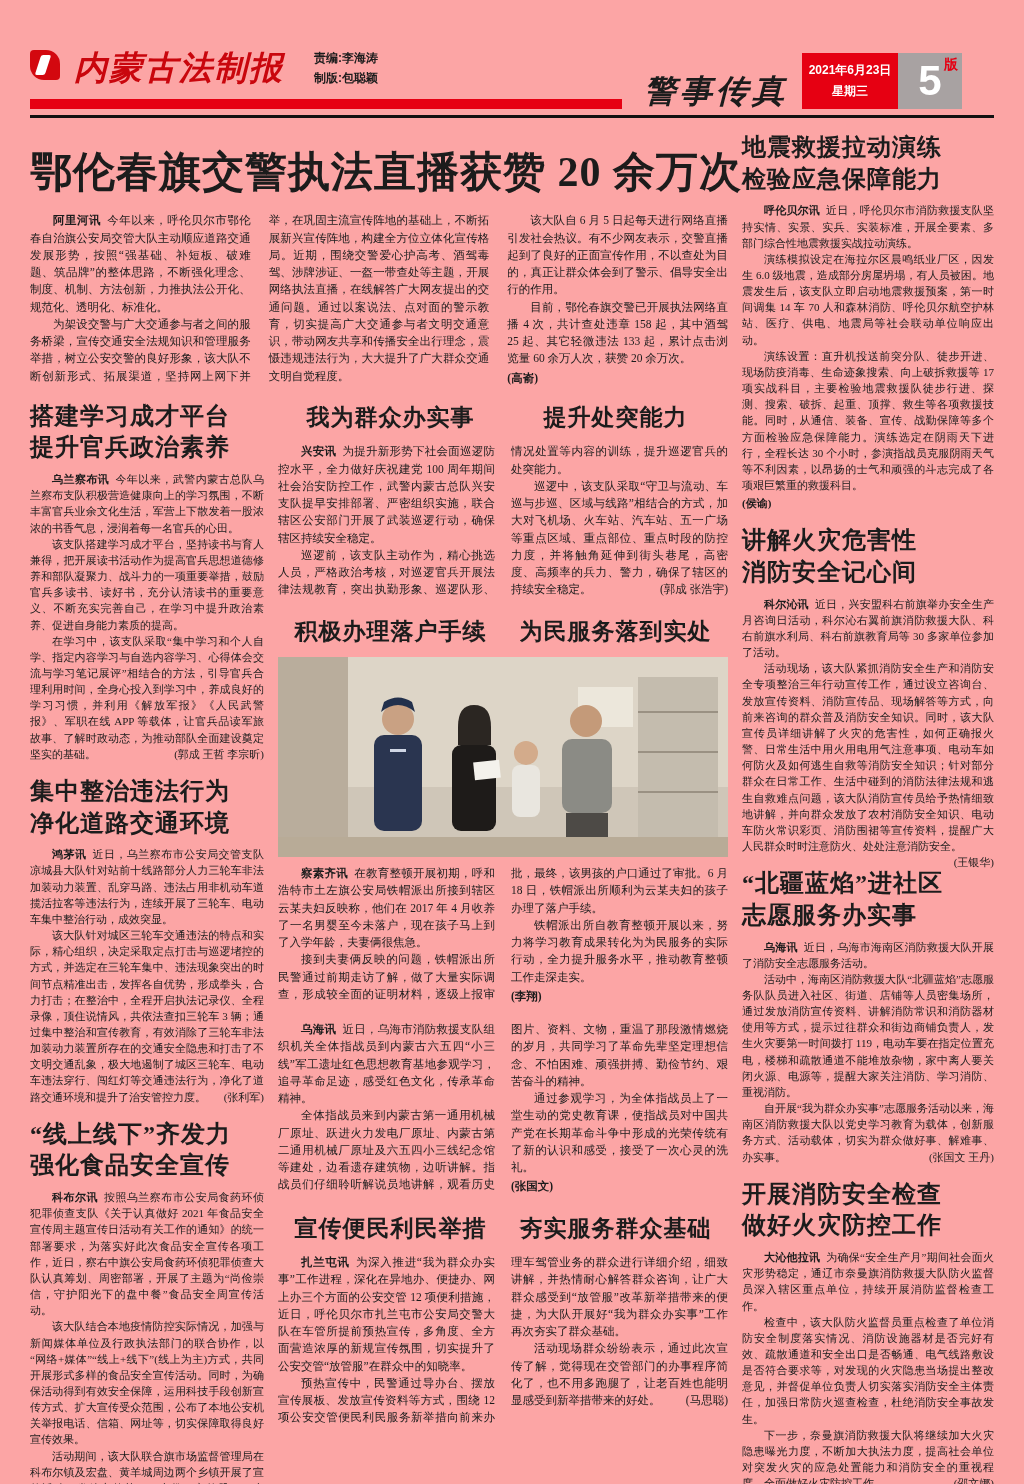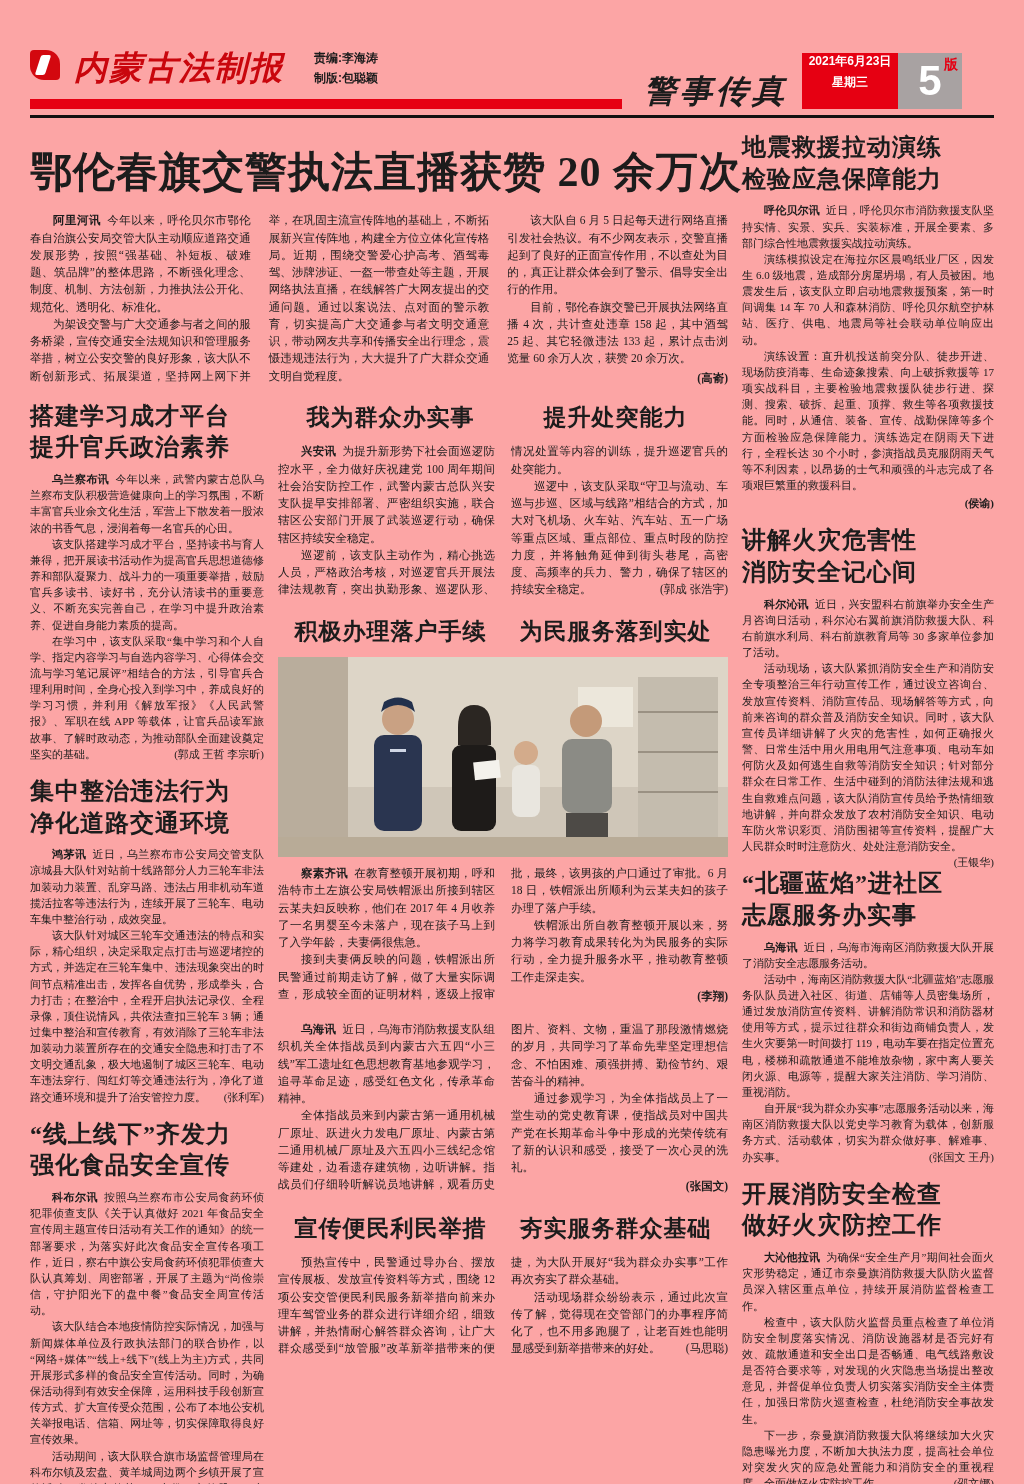--- a/index.html
+++ b/index.html
@@ -17,41 +17,41 @@
   .logo-mark:after{content:"";position:absolute;left:8px;top:5px;width:10px;height:20px;
     background:#fff;transform:skewX(-18deg);border-radius:2px;}
   .logo-text{font-size:33px;font-weight:bold;font-style:italic;color:#c9060d;
     letter-spacing:2px;white-space:nowrap;font-family:"DejaVu Serif","Liberation Serif",serif;}
   .editor-info{font-size:12px;font-weight:bold;line-height:1.7;margin-left:16px;margin-top:2px;
     font-family:"Liberation Sans","DejaVu Sans",sans-serif;}
   .red-bar{height:10px;background:#e60012;margin-top:8px;}
   .section-title{font-size:32px;font-weight:900;letter-spacing:4px;line-height:1;
     margin:0 14px 2px 22px;white-space:nowrap;font-family:"DejaVu Serif","Liberation Serif",serif;font-style:italic;}
   .date-box{background:#e60012;color:#fff;width:96px;height:56px;flex:none;
-    display:flex;flex-direction:column;text-align:center;
+    display:flex;flex-direction:column;justify-content:center;text-align:center;
     font-family:"Liberation Sans","DejaVu Sans",sans-serif;}
   .date-line1{font-size:12px;font-weight:bold;}
   .date-line2{font-size:12px;font-weight:bold;margin-top:4px;}
   .page-box{background:#a8a2a2;color:#fff;width:64px;height:56px;flex:none;position:relative;}
   .page-num{font-size:42px;font-weight:bold;line-height:56px;text-align:center;
     font-family:"Liberation Sans","DejaVu Sans",sans-serif;}
   .page-ban{position:absolute;top:3px;right:4px;color:#e60012;font-size:14px;font-weight:bold;}
   .black-rule{height:3px;background:#111;margin-top:6px;}
   
   .content-row{display:flex;gap:14px;margin-top:14px;}
   .main-left{width:698px;flex:none;}
   .col-c{width:252px;flex:none;font-size:11px;line-height:1.47;}
   .sub-row{display:flex;gap:14px;margin-top:14px;}
   .col-a{width:234px;flex:none;font-size:11px;line-height:1.47;}
   .col-b{width:450px;flex:none;font-size:11.5px;line-height:1.5;}
   
   p{margin:0;text-indent:2em;text-align:justify;}
   .lead{font-weight:bold;margin-right:.55em;}
   .bl{float:right;font-weight:normal;text-indent:0;}
-  .byline-line{text-align:right;font-weight:bold;text-indent:0;margin-top:2px;}
+  .byline-line{font-weight:bold;text-indent:0;margin-top:2px;}
   .headline{font-size:42px;font-weight:900;text-align:center;letter-spacing:1px;
     margin:16px 0 16px 0;line-height:1.15;white-space:nowrap;}
   .story-body{column-count:3;column-gap:18px;font-size:11.5px;line-height:1.5;}
   h2.t2{font-size:24px;font-weight:900;line-height:1.32;margin:0 0 7px 0;letter-spacing:1px;}
   .pair-heads{display:flex;margin:0 0 8px 0;}
   .pair-heads .ph{width:50%;text-align:center;font-size:23px;font-weight:900;letter-spacing:1px;}
   .two-col{column-count:2;column-gap:16px;}
   .article{margin-bottom:14px;}
   .col-b .article{margin-bottom:16px;}
   
@@ -189,20 +189,21 @@
               <p class="byline-line">(张国文)</p>
             </div>
           </div>
 
           <div class="article">
             <div class="pair-heads">
               <div class="ph">宣传便民利民举措</div>
               <div class="ph">夯实服务群众基础</div>
             </div>
             <div class="two-col">
+              <p><span class="lead">扎兰屯讯</span><span>为深入推进“我为群众办实事”工作进程，深化在异地办、便捷办、网上办三个方面的公安交管 12 项便利措施，近日，呼伦贝尔市扎兰屯市公安局交警大队在车管所提前预热宣传，多角度、全方面营造浓厚的新规宣传氛围，切实提升了公安交管“放管服”在群众中的知晓率。</span></p>
               <p>预热宣传中，民警通过导办台、摆放宣传展板、发放宣传资料等方式，围绕 12 项公安交管便民利民服务新举措向前来办理车驾管业务的群众进行详细介绍，细致讲解，并热情耐心解答群众咨询，让广大群众感受到“放管服”改革新举措带来的便捷，为大队开展好“我为群众办实事”工作再次夯实了群众基础。</p>
               <p><span>活动现场群众纷纷表示，通过此次宣传了解，觉得现在交管部门的办事程序简化了，也不用多跑腿了，让老百姓也能明显感受到新举措带来的好处。</span><span class="bl">(马思聪)</span></p>
             </div>
           </div>
         </div>
       </div>
     </div>
 
     <div class="col-c">
 

